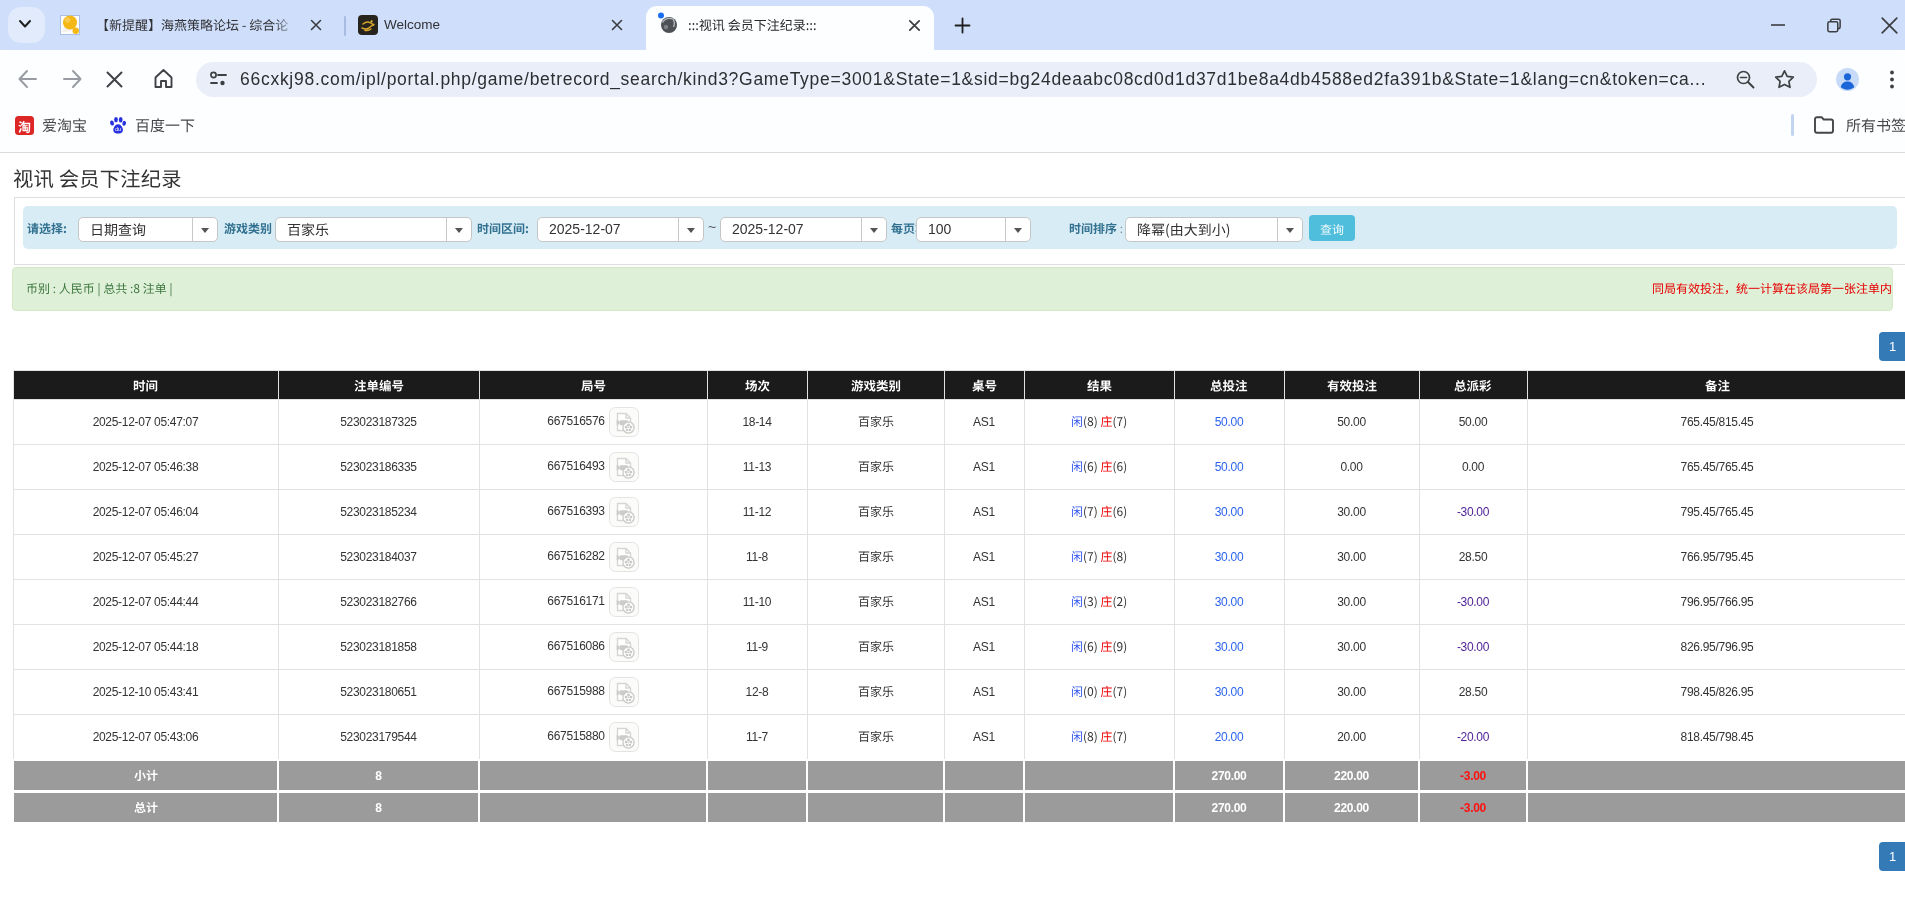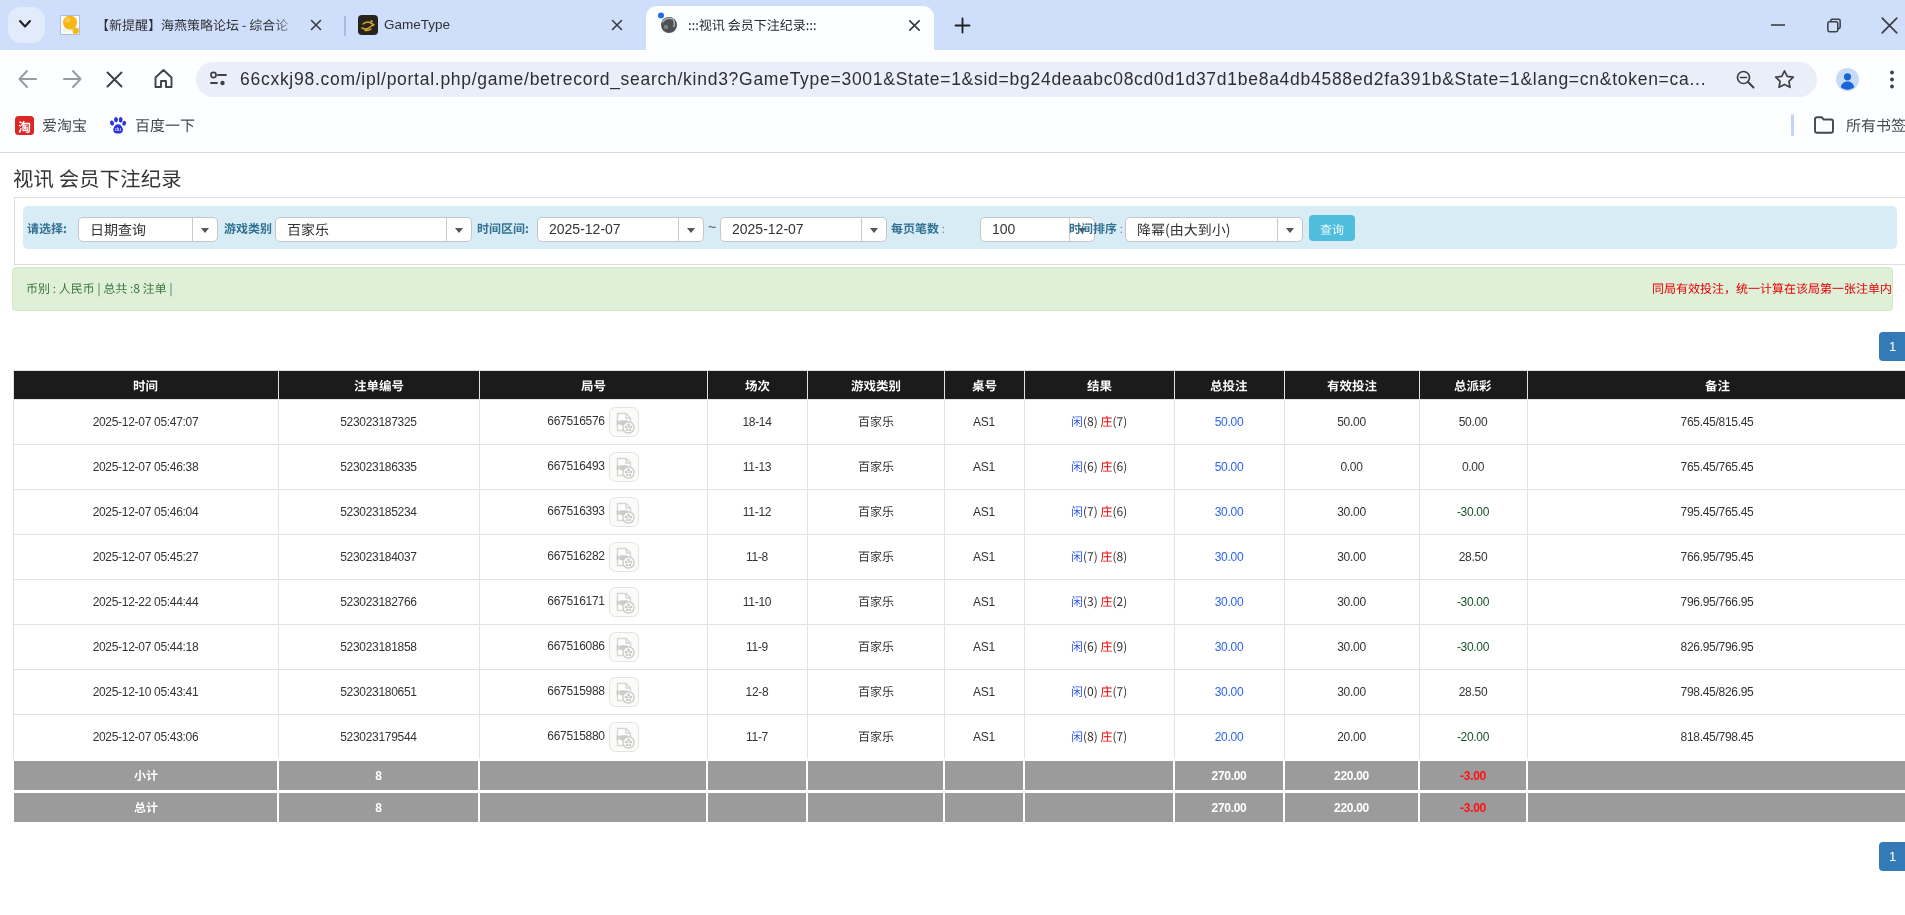--- a/index.html
+++ b/index.html
@@ -26,21 +26,21 @@
 .pg{position:absolute;left:1879px;width:29px;height:29px;background:#337ab7;border-radius:4px;color:#fff;
   font-size:13px;text-align:left;line-height:29px}
 .pg span{display:block;margin-left:10px}
 #btable{position:absolute;left:12px;top:370px;border-collapse:collapse;table-layout:fixed;width:1894px}
 #btable td,#btable th{border:1px solid #e2e2e2;padding:0;text-align:center;vertical-align:middle;overflow:hidden}
 #btable th{background:#1b1b1b;height:28px}
 #btable td{height:44px;font-size:12px;color:#333;letter-spacing:-0.3px}
 #btable tr.sub td{background:#9b9b9b;border:2px solid #fff;height:29px;color:#fff;font-weight:bold}
 #btable tr.tot td{border-top:3px solid #fff}
 #btable td.blue{color:#2b64f0}
-#btable td.red{color:#14532d}
+#btable td.red{color:#4c1d95}
 .vicon{display:inline-block;vertical-align:middle;margin-left:4px}
 </style></head><body>
 
 <svg width="0" height="0" style="position:absolute">
     <defs>
       <path id="g0" d="M966 841V846H666V-86H966V-81C857 11 768 177 768 380C768 583 857 749 966 841Z"></path>
       <path id="g1" d="M360 213C390 163 426 95 442 51L495 83C480 125 444 190 411 240ZM135 235C115 174 82 112 41 68C56 59 82 40 94 30C133 77 173 150 196 220ZM553 744V400C553 267 545 95 460 -25C476 -34 506 -57 518 -71C610 59 623 256 623 400V432H775V-75H848V432H958V502H623V694C729 710 843 736 927 767L866 822C794 792 665 762 553 744ZM214 827C230 799 246 765 258 735H61V672H503V735H336C323 768 301 811 282 844ZM377 667C365 621 342 553 323 507H46V443H251V339H50V273H251V18C251 8 249 5 239 5C228 4 197 4 162 5C172 -13 182 -41 184 -59C233 -59 267 -58 290 -47C313 -36 320 -18 320 17V273H507V339H320V443H519V507H391C410 549 429 603 447 652ZM126 651C146 606 161 546 165 507L230 525C225 563 208 622 187 665Z"></path>
       <path id="g2" d="M478 617H812V538H478ZM478 750H812V671H478ZM409 807V480H884V807ZM429 297C413 149 368 36 279 -35C295 -45 324 -68 335 -80C388 -33 428 28 456 104C521 -37 627 -65 773 -65H948C951 -45 961 -14 971 3C936 2 801 2 776 2C742 2 710 3 680 8V165H890V227H680V345H939V408H364V345H609V27C552 52 508 97 479 181C487 215 493 251 498 289ZM164 839V638H40V568H164V348C113 332 66 319 29 309L48 235L164 273V14C164 0 159 -4 147 -4C135 -5 96 -5 53 -4C62 -24 72 -55 74 -73C137 -74 176 -71 200 -59C225 -48 234 -27 234 14V296L345 333L335 401L234 370V568H345V638H234V839Z"></path>
       <path id="g3" d="M586 513V599H845V513ZM586 655V739H845V655ZM914 800H520V453H914ZM333 367V543H398V354C396 353 393 352 385 352C377 352 352 352 346 352C334 352 333 354 333 367ZM232 467V543H287V367C287 316 300 305 342 305C350 305 385 305 393 305H398V215H125V299C135 292 148 281 153 274C218 329 232 407 232 467ZM186 543V468C186 418 177 360 125 312V543ZM288 733V607H231V733ZM964 8H755V123H914V184H755V283H934V344H755V433H687V344H593C603 370 613 398 620 425L559 437C539 362 505 288 460 235V607H344V733H469V797H49V733H176V607H65V-75H125V-6H398V-61H460V223C476 215 496 201 506 193C527 218 547 249 565 283H687V184H528V123H687V8H484V-55H964ZM125 55V156H398V55Z"></path>
       <path id="g4" d="M334 -86V846H34V841C143 749 232 583 232 380C232 177 143 11 34 -81V-86Z"></path>
@@ -193,21 +193,21 @@
 </div>
 <svg class="ico" style="left:310px;top:19px" width="12" height="12" viewBox="0 0 12 12">
     <path d="M1.5 1.5 L10.5 10.5 M10.5 1.5 L1.5 10.5" stroke="#3b3d40" stroke-width="1.6" stroke-linecap="round"></path>
   </svg>
 <div class="abs" style="left:344px;top:16px;width:2px;height:20px;background:#a7bce0;border-radius:1px"></div>
 <svg class="ico" style="left:358px;top:15px" width="20" height="20" viewBox="0 0 20 20">
 <rect x="0" y="0" width="20" height="20" rx="4" fill="#27231d"></rect>
 <path d="M4 13 c2 1 4 1.5 6 0.5 c2.5 -1.2 3 -3.5 5.5 -3.2 M5 9 c2.5 -2 5 -2.5 7.5 -1.2 c1.5 0.8 2 2 3.5 1.6 M7 15.5 c2.2 0.4 4.5 0 6 -1.4" stroke="#d8a62e" stroke-width="1.4" fill="none" stroke-linecap="round"></path>
 <circle cx="13.6" cy="6.4" r="1.1" fill="#e8bc43"></circle>
 </svg>
-<div class="abs tabttl" style="left:384px;top:15px;height:20px;line-height:20px;font-size:13.5px;color:#303134">GameType</div>
+<div class="abs tabttl" style="left:384px;top:15px;height:20px;line-height:20px;font-size:13.5px;color:#303134">Welcome</div>
 <svg class="ico" style="left:611px;top:19px" width="12" height="12" viewBox="0 0 12 12">
     <path d="M1.5 1.5 L10.5 10.5 M10.5 1.5 L1.5 10.5" stroke="#3b3d40" stroke-width="1.6" stroke-linecap="round"></path>
   </svg>
 <svg class="ico" style="left:656px;top:11px" width="26" height="26" viewBox="0 0 26 26">
 <circle cx="5" cy="4.5" r="3" fill="#1a6ef0"></circle>
 <circle cx="13" cy="14" r="8" fill="#4d5156"></circle>
 <path d="M6.5 11.5 c2 -3.5 6 -5 10.5 -3.5 c1.5 2.5 2 5 0.5 8" stroke="#b9bdc2" stroke-width="1.3" fill="none"></path>
 <circle cx="10" cy="16" r="2.2" fill="#7e8287"></circle>
 </svg>
 <svg style="position:absolute;left:688.00px;top:17.00px;overflow:visible" width="128.6" height="16.9" viewBox="0 0 128.6 16.9">
@@ -402,21 +402,21 @@
     <g fill="#31708f">
       <use href="#g52" transform="translate(0.00 12.00) scale(0.01200 -0.01200)"></use>
       <use href="#g53" transform="translate(12.00 12.00) scale(0.01200 -0.01200)"></use>
       <use href="#g54" transform="translate(24.00 12.00) scale(0.01200 -0.01200)"></use>
       <use href="#g55" transform="translate(36.00 12.00) scale(0.01200 -0.01200)"></use>
     </g>
     <g fill="#7a8a94">
       <use href="#g15" transform="translate(50.69 12.00) scale(0.01200 -0.01200)"></use>
     </g>
   </svg>
-<div class="sel" style="left:980px;width:115px">
+<div class="sel" style="left:916px;width:115px">
     <span class="dv"></span>
     <span class="tri"></span>
     <span class="val">100</span>
   </div>
 <svg style="position:absolute;left:1069.00px;top:221.00px;overflow:visible" width="56.7" height="15.6" viewBox="0 0 56.7 15.6">
     <g fill="#31708f">
       <use href="#g49" transform="translate(0.00 12.00) scale(0.01200 -0.01200)"></use>
       <use href="#g50" transform="translate(12.00 12.00) scale(0.01200 -0.01200)"></use>
       <use href="#g56" transform="translate(24.00 12.00) scale(0.01200 -0.01200)"></use>
       <use href="#g57" transform="translate(36.00 12.00) scale(0.01200 -0.01200)"></use>
@@ -778,21 +778,21 @@
               <use href="#g73" transform="translate(45.52 12.00) scale(0.01200 -0.01200)"></use>
               <use href="#g65" transform="translate(52.18 12.00) scale(0.01200 -0.01200)"></use>
             </g>
           </svg></td>
         <td class="blue">30.00</td>
         <td>30.00</td>
         <td>28.50</td>
         <td>766.95/795.45</td>
       </tr>
       <tr>
-        <td>2025-12-22 05:44:44</td>
+        <td>2025-12-07 05:44:44</td>
         <td>523023182766</td>
         <td>667516171<svg class="vicon" width="30" height="30" viewBox="0 0 30 30">
 <rect x="0.5" y="0.5" width="29" height="29" rx="6" fill="#fbfbfa" stroke="#e3e3e1"></rect>
 <path d="M8.5 6.5 h8.5 l4.5 4.5 v12.5 h-13 z" fill="#fff" stroke="#d6d6d4" stroke-width="1.4"></path>
 <path d="M17 6.5 v4.5 h4.5" fill="none" stroke="#d6d6d4" stroke-width="1.4"></path>
 <path d="M11.5 13.2 h6.5 a0.8 0.8 0 0 1 0.8 0.8 v3.4 a0.8 0.8 0 0 1 -0.8 0.8 h-6.5 a0.8 0.8 0 0 1 -0.8 -0.8 v-3.4 a0.8 0.8 0 0 1 0.8 -0.8 z" fill="#cccccb"></path>
 <path d="M10.7 14.6 l-3 -1.8 v5.8 l3 -1.8 z" fill="#cccccb"></path>
 <circle cx="19.5" cy="20.5" r="5.6" fill="#fcfcfb" stroke="#c9c9c7" stroke-width="1.3"></circle>
 <circle cx="19.5" cy="18" r="1.4" fill="#c9c9c7"></circle>
             <circle cx="17.1" cy="20.1" r="1.4" fill="#c9c9c7"></circle>

